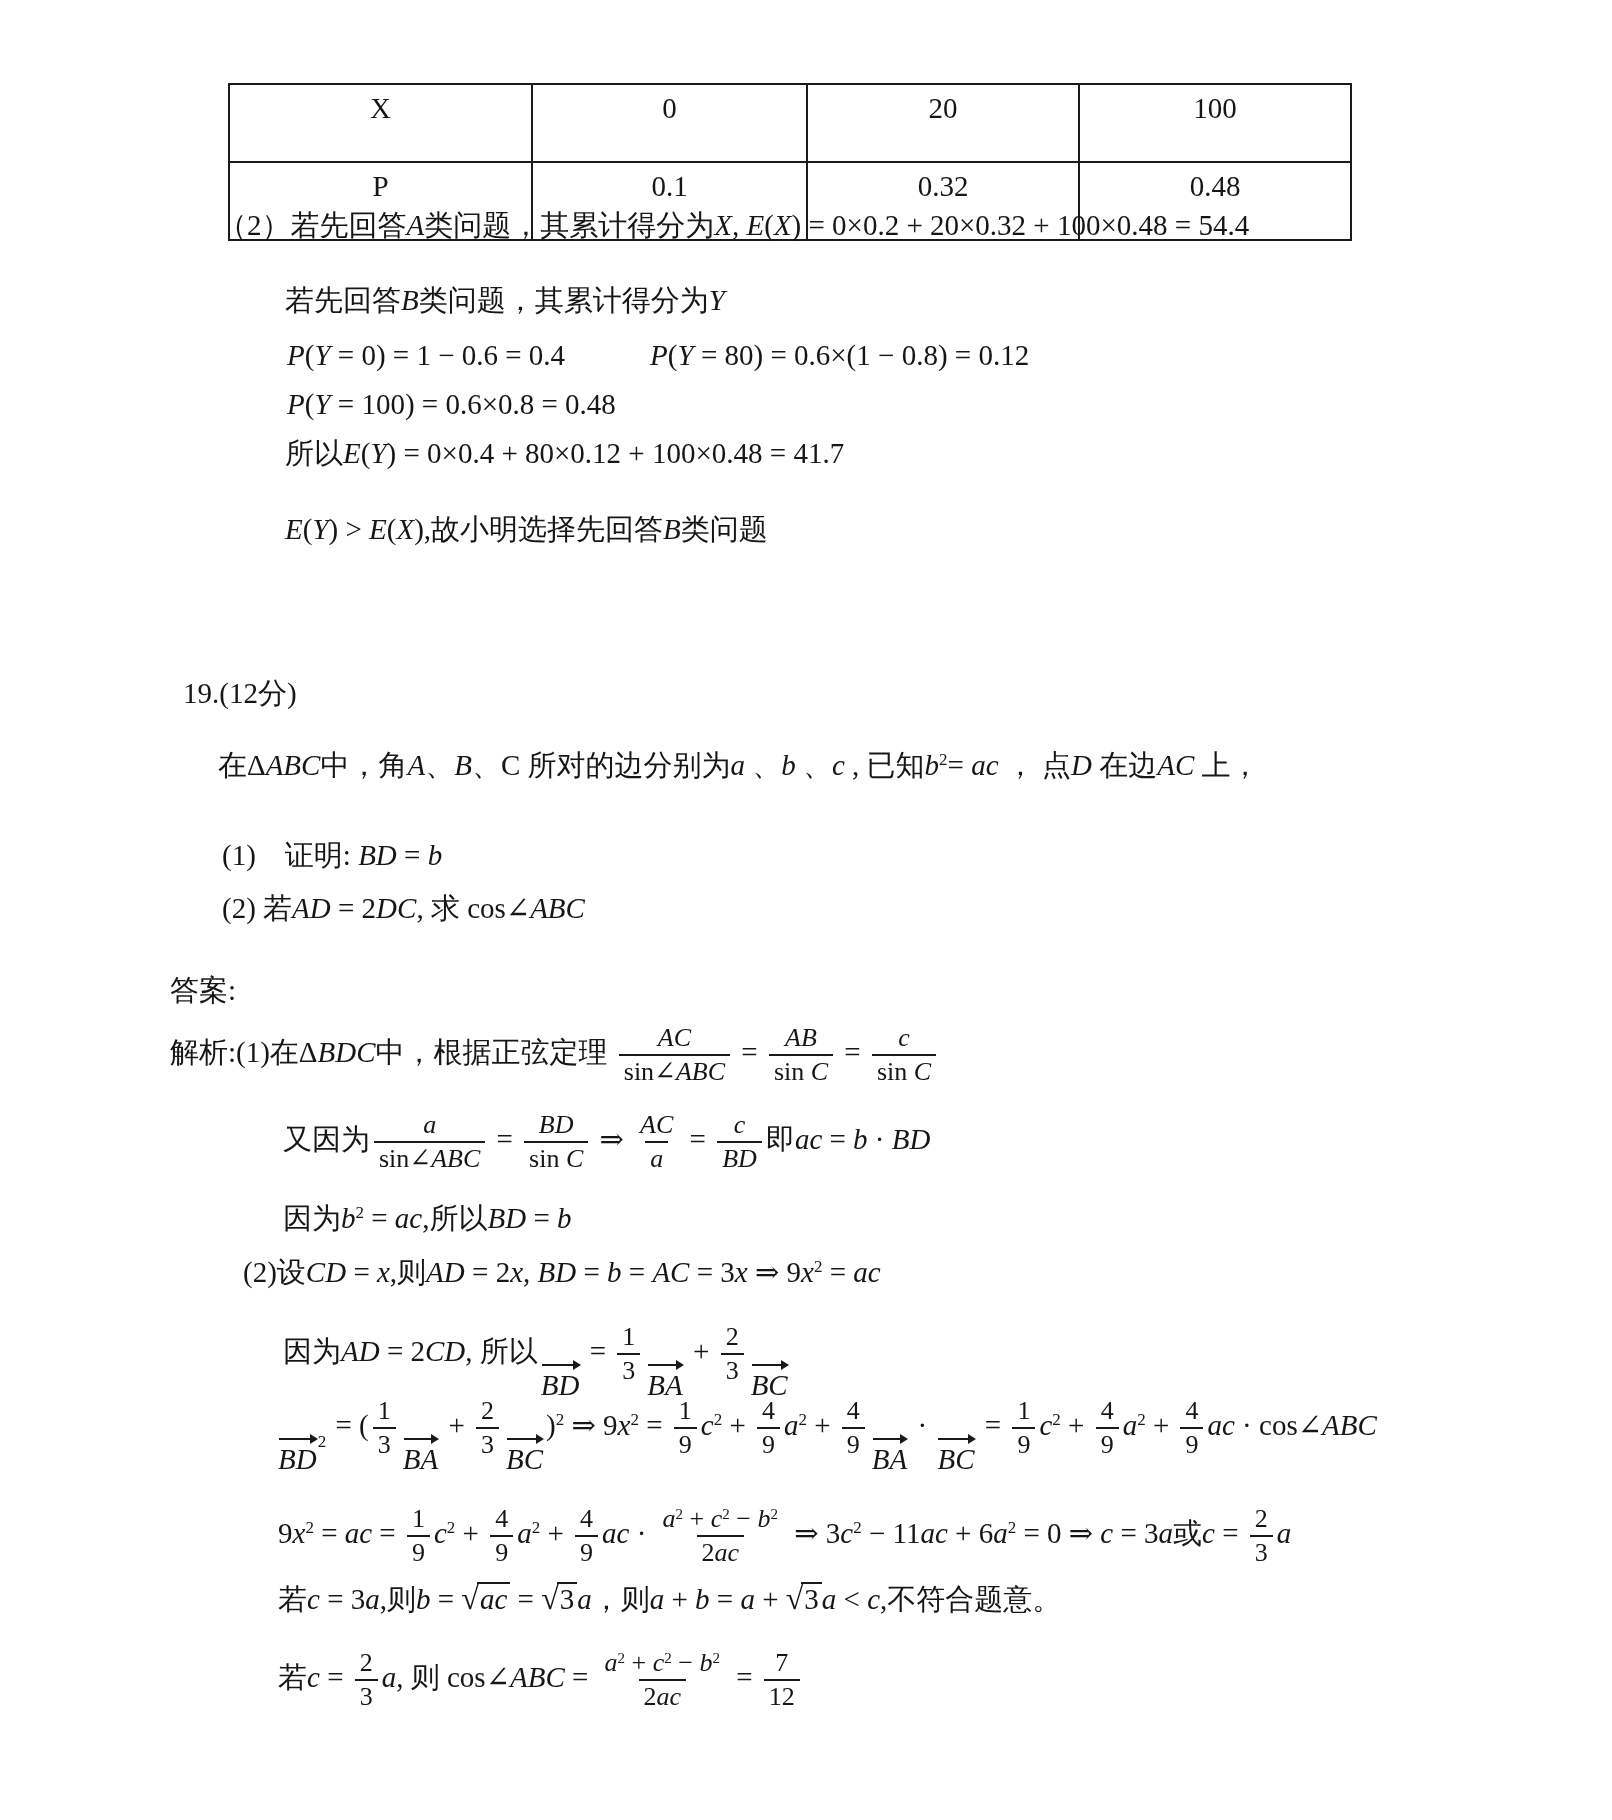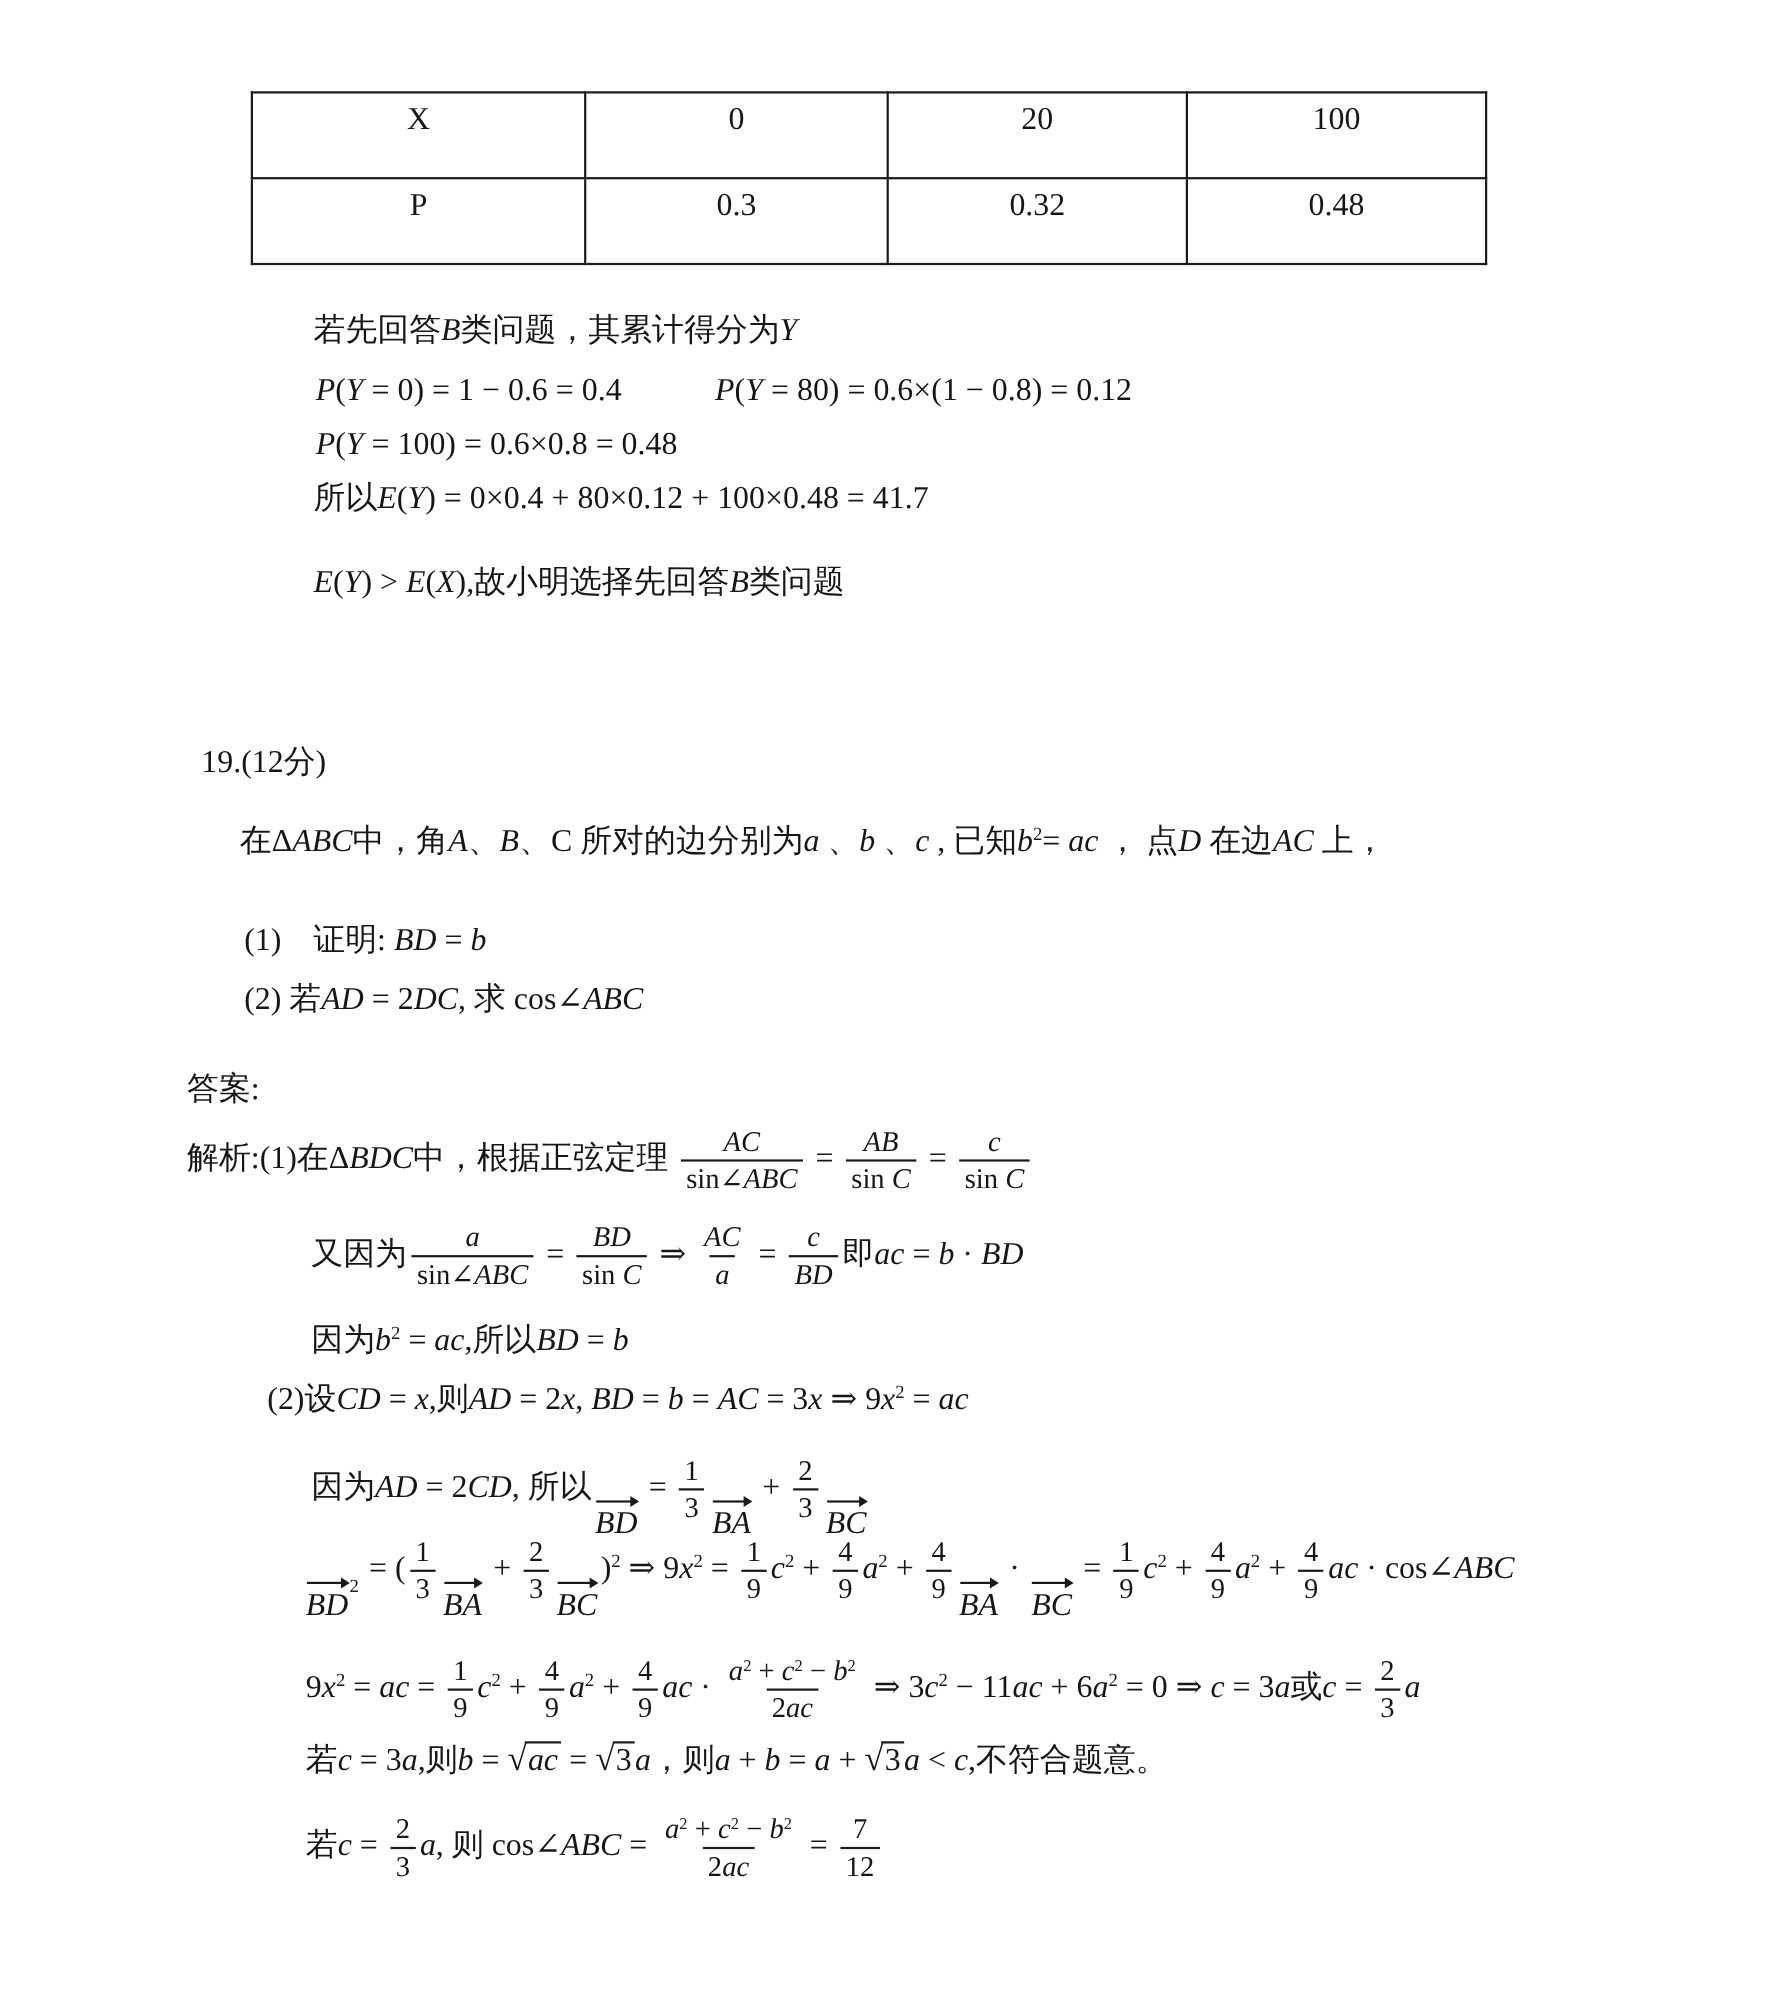--- a/index.html
+++ b/index.html
@@ -44,27 +44,28 @@
     </colgroup>
     <tbody>
       <tr>
         <td>X</td>
         <td>0</td>
         <td>20</td>
         <td>100</td>
       </tr>
       <tr>
         <td>P</td>
-        <td>0.3</td>
+        <td>0.1</td>
         <td>0.32</td>
         <td>0.48</td>
       </tr>
     </tbody>
   </table>
 
+  <div class="line" style="left:218px;top:204px"><span class="mt">（2）若先回答</span><span class="mi">A</span><span class="mt">类问题，其累计得分为</span><span class="mi">X</span><span class="mt">, </span><span class="mi">E</span><span class="mt">(</span><span class="mi">X</span><span class="mt">) = 0×0.2 + 20×0.32 + 100×0.48 = 54.4</span></div>
   <div class="line" style="left:285px;top:279px"><span class="mt">若先回答</span><span class="mi">B</span><span class="mt">类问题，其累计得分为</span><span class="mi">Y</span></div>
   <div class="line" style="left:287px;top:334px"><span class="mi">P</span><span class="mt">(</span><span class="mi">Y</span><span class="mt"> = 0) = 1 − 0.6 = 0.4</span><span class="gap" style="width: 85px;"></span><span class="mi">P</span><span class="mt">(</span><span class="mi">Y</span><span class="mt"> = 80) = 0.6×(1 − 0.8) = 0.12</span></div>
   <div class="line" style="left:287px;top:383px"><span class="mi">P</span><span class="mt">(</span><span class="mi">Y</span><span class="mt"> = 100) = 0.6×0.8 = 0.48</span></div>
   <div class="line" style="left:285px;top:432px"><span class="mt">所以</span><span class="mi">E</span><span class="mt">(</span><span class="mi">Y</span><span class="mt">) = 0×0.4 + 80×0.12 + 100×0.48 = 41.7</span></div>
   <div class="line" style="left:285px;top:508px"><span class="mi">E</span><span class="mt">(</span><span class="mi">Y</span><span class="mt">) &gt; </span><span class="mi">E</span><span class="mt">(</span><span class="mi">X</span><span class="mt">),故小明选择先回答</span><span class="mi">B</span><span class="mt">类问题</span></div>
   <div class="line" style="left:183px;top:672px"><span class="mt">19.(12分)</span></div>
   <div class="line" style="left:218px;top:744px"><span class="mt">在Δ</span><span class="mi">ABC</span><span class="mt">中，角</span><span class="mi">A</span><span class="mt">、</span><span class="mi">B</span><span class="mt">、C 所对的边分别为</span><span class="mi">a</span><span class="mt"> 、</span><span class="mi">b</span><span class="mt"> 、</span><span class="mi">c</span><span class="mt"> , 已知</span><span class="mi">b</span><sup class="msup">2</sup><span class="mt">= </span><span class="mi">ac</span><span class="mt"> ， 点</span><span class="mi">D</span><span class="mt"> 在边</span><span class="mi">AC</span><span class="mt"> 上，</span></div>
   <div class="line" style="left:222px;top:834px"><span class="mt">(1)　证明: </span><span class="mi">BD</span><span class="mt"> = </span><span class="mi">b</span></div>
   <div class="line" style="left:222px;top:887px"><span class="mt">(2) 若</span><span class="mi">AD</span><span class="mt"> = 2</span><span class="mi">DC</span><span class="mt">, 求 cos∠</span><span class="mi">ABC</span></div>
   <div class="line" style="left:170px;top:969px"><span class="mt">答案:</span></div>

